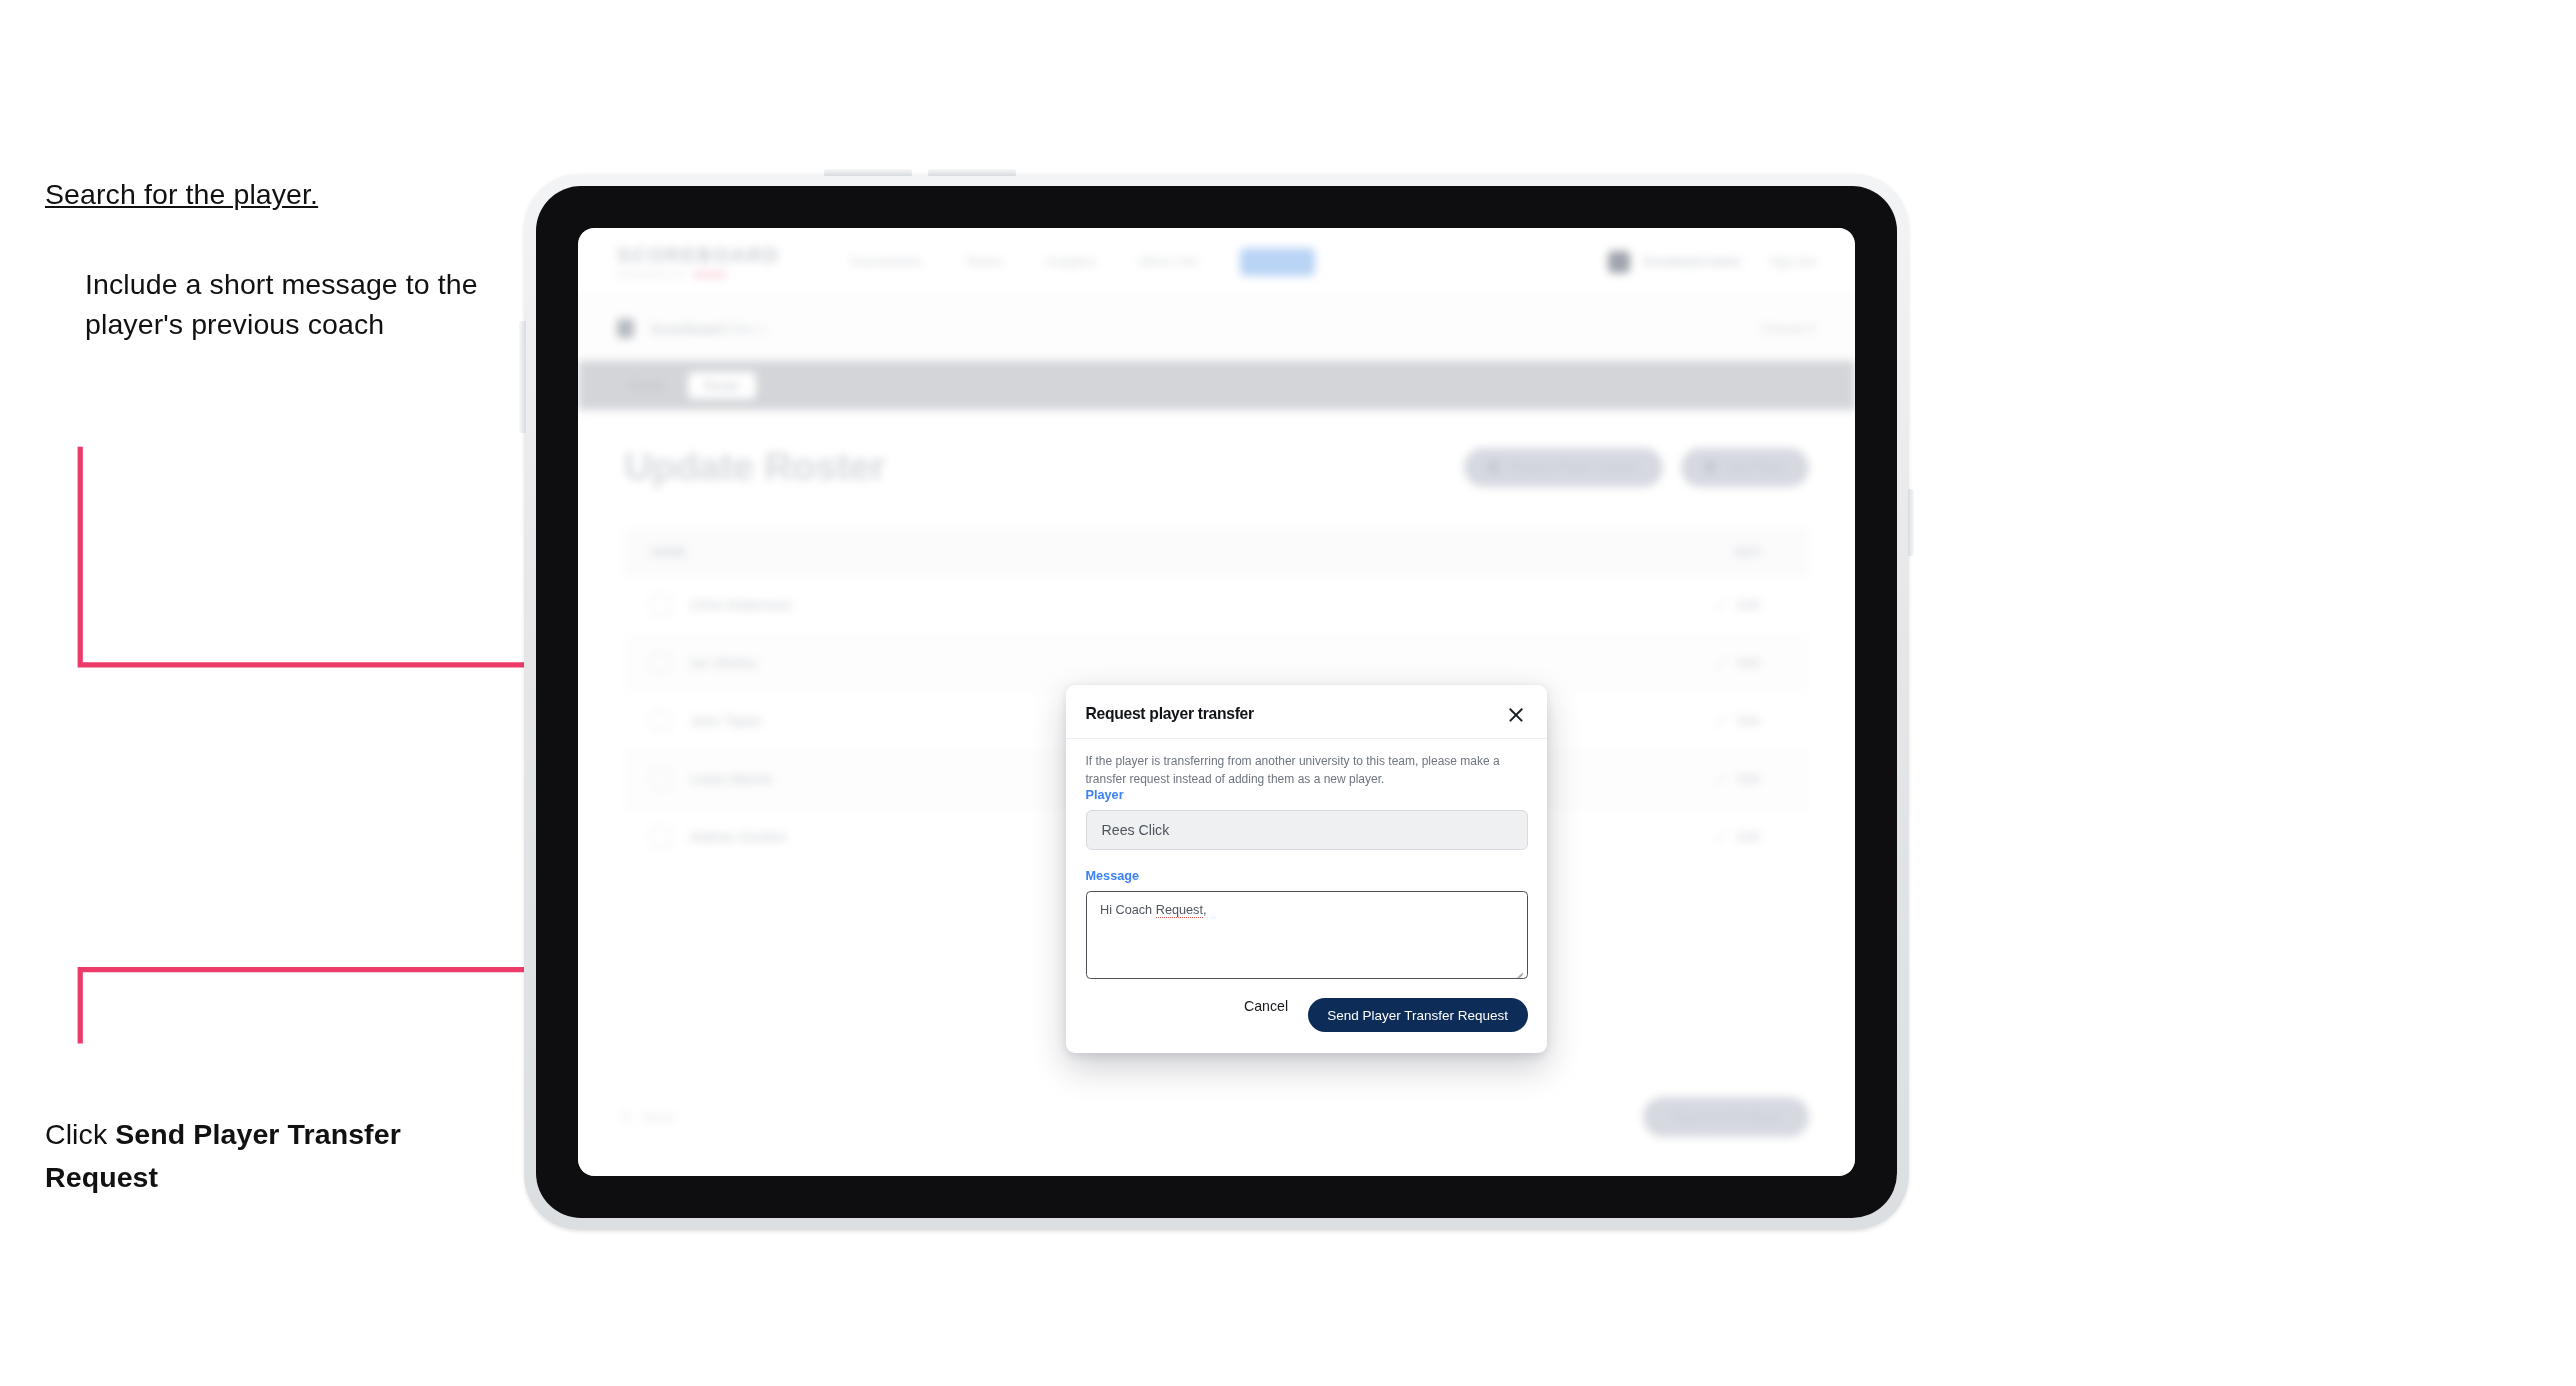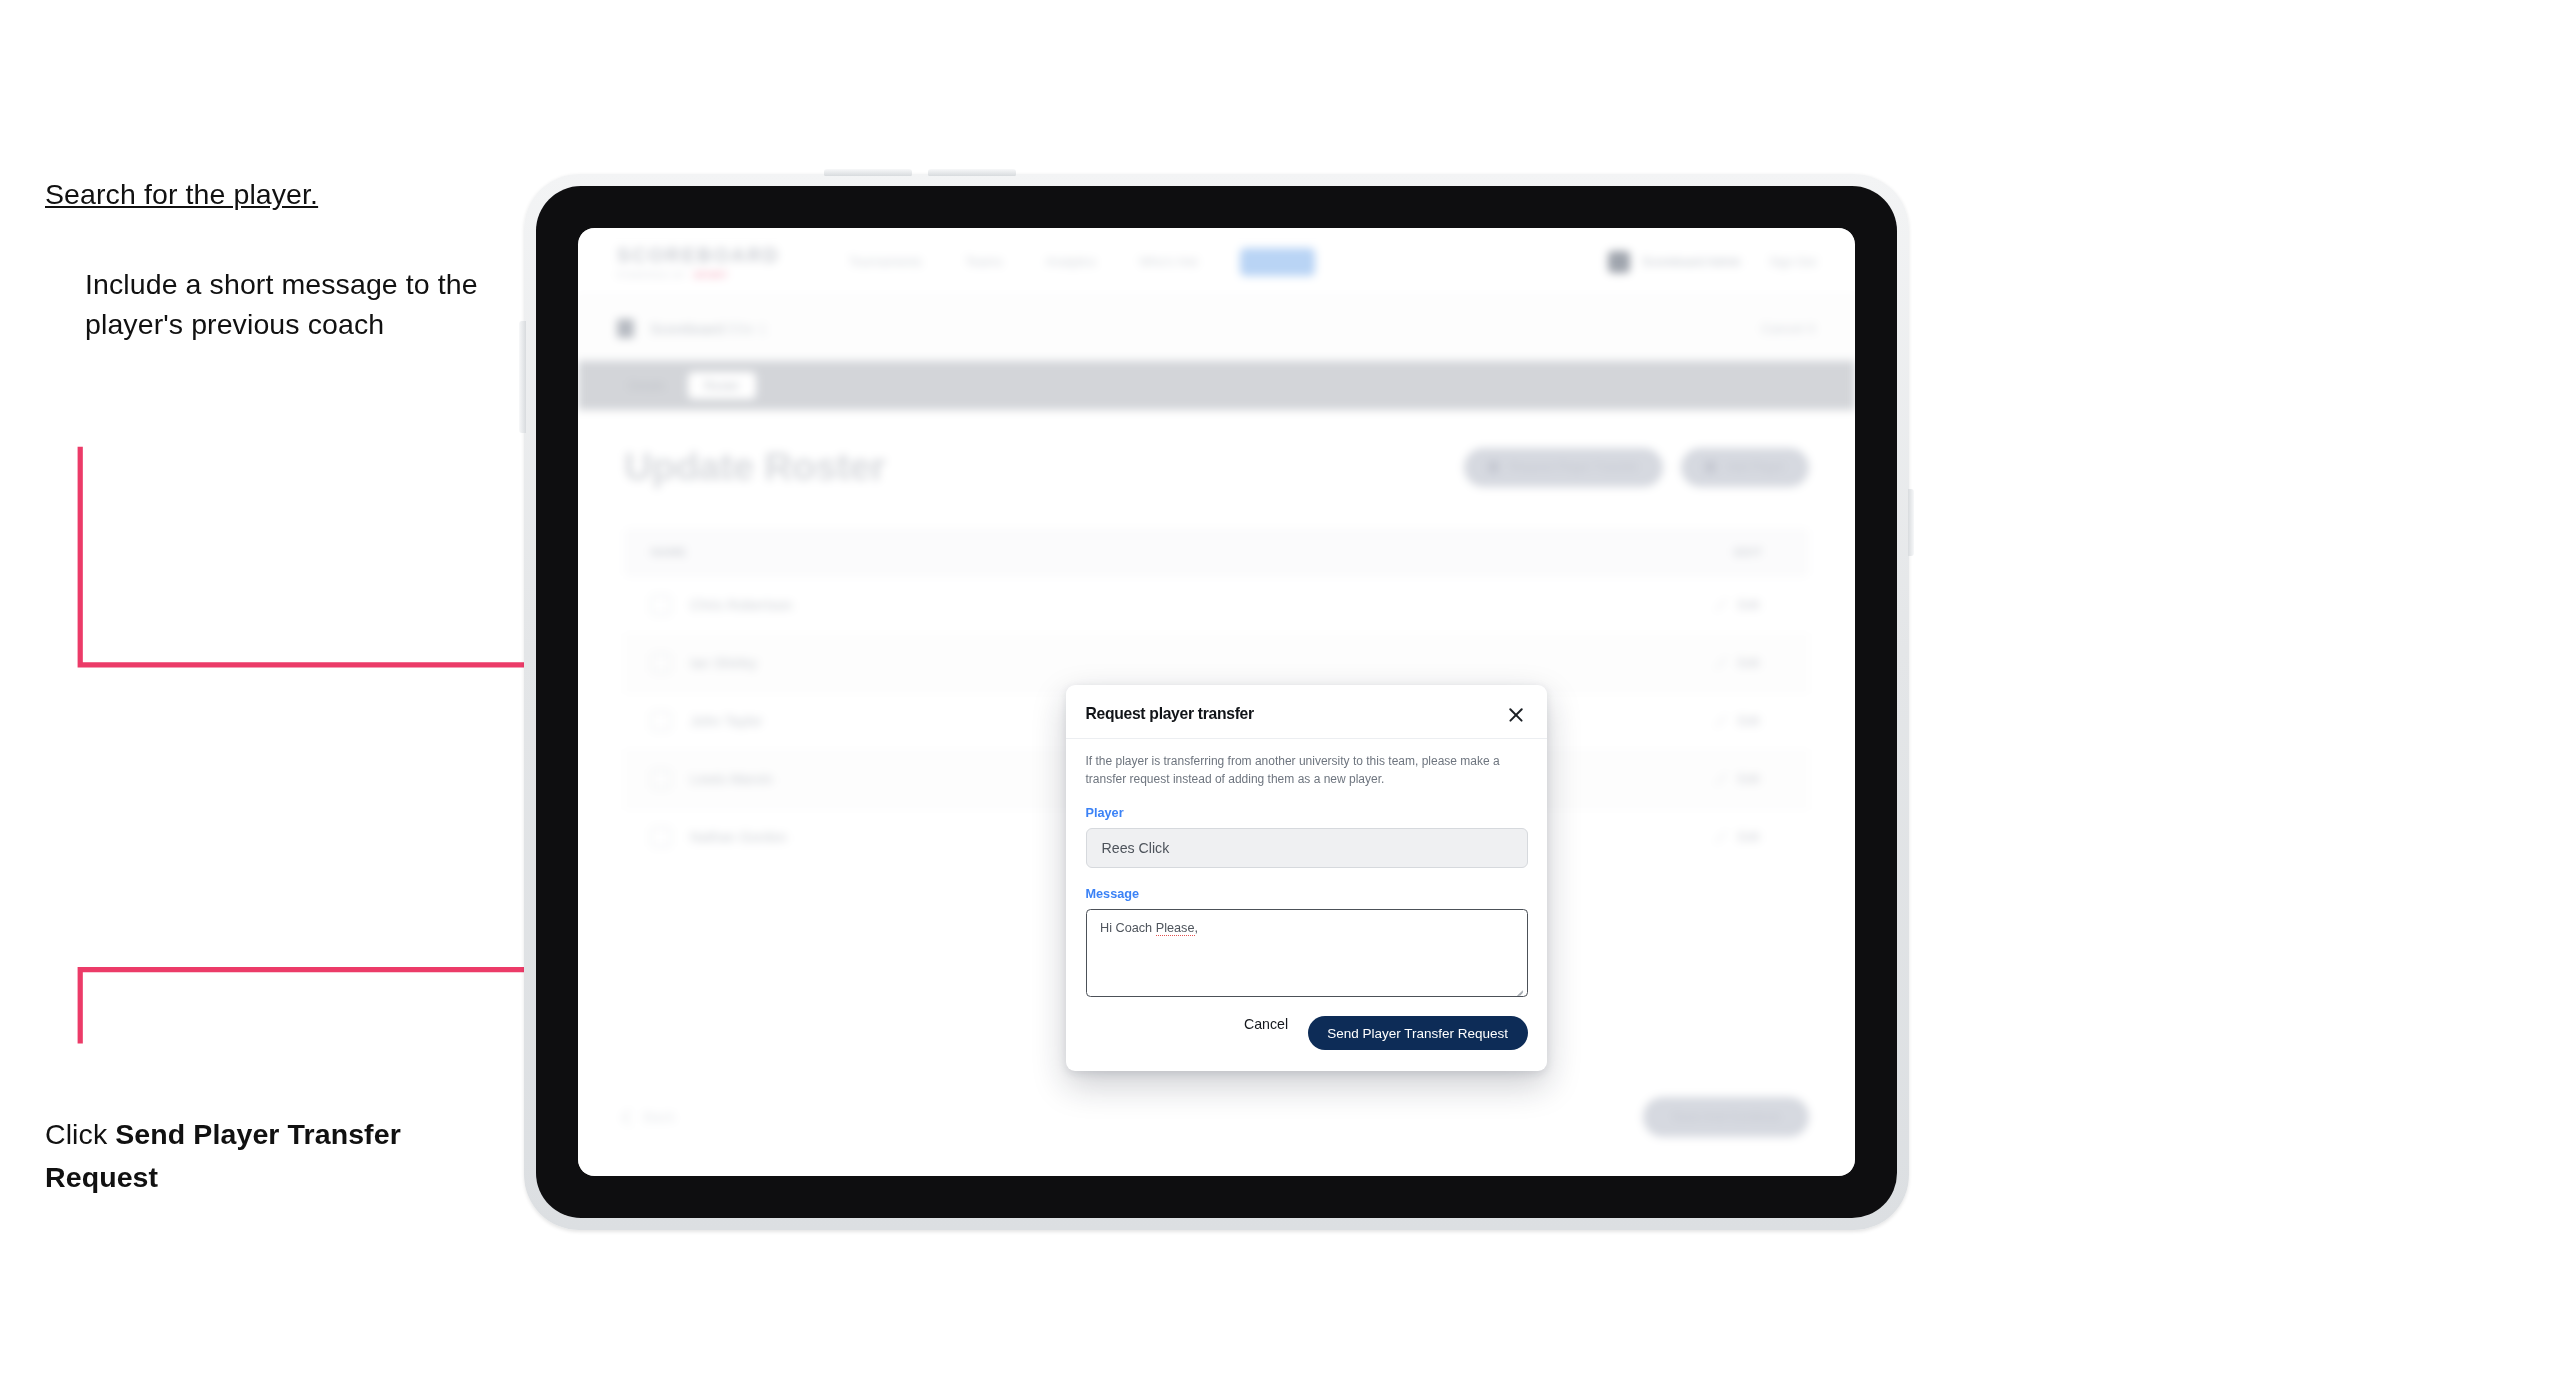--- a/index.html
+++ b/index.html
@@ -159,21 +159,21 @@
   #modal-close {
     margin-left: auto; width: 22.5px; height: 22.5px; position: relative; cursor: pointer;
   }
   #modal-close::before, #modal-close::after {
     content:""; position:absolute; left: 2.2px; top: 10.5px; width: 18px; height: 1.8px; background: #1b1f24; border-radius: 1.5px;
   }
   #modal-close::before { transform: rotate(45deg); }
   #modal-close::after  { transform: rotate(-45deg); }
 
   #modal-body { padding: 13.5px 19.5px 0 19.5px; }
-  #modal-desc { font-size: 12px; line-height: 1.5; color: #6e757f; margin-bottom: 18px; }
+  #modal-desc { font-size: 12px; line-height: 1.5; color: #6e757f; }
   .field-label { font-size: 12.7px; font-weight: 700; color: #3b82f6; margin-bottom: 7.5px; }
   #player-input {
     width: 100%; height: 40px; background: #eff0f2;
     border: 0.7px solid #d6d9dd; border-radius: 6px;
     display: flex; align-items: center; padding: 0 15px;
     font-size: 14.2px; color: #4d535b;
     margin-bottom: 19.5px;
   }
   #message-box {
     width: 100%; height: 88px;
@@ -365,21 +365,21 @@
           </div>
 
           <div id="modal-body">
             <div id="modal-desc">If the player is transferring from another university to this team, please make a transfer request instead of adding them as a new player.</div>
 
             <div class="field-label">Player</div>
             <div id="player-input">Rees Click</div>
 
             <div class="field-label">Message</div>
             <div id="message-box">
-              <div id="msg-line1"><span>Hi Coach </span><span class="wavy">Please</span><span>,</span></div>
+              <div id="msg-line1"><span>Hi Coach </span><span class="wavy">Request</span><span>,</span></div>
               <div id="msg-gap"></div>
               <div id="resize-grip"></div>
             </div>
           </div>
 
           <div id="modal-actions">
             <button id="cancel-btn">Cancel</button>
             <button id="send-btn">Send Player Transfer Request</button>
           </div>
         </div>

